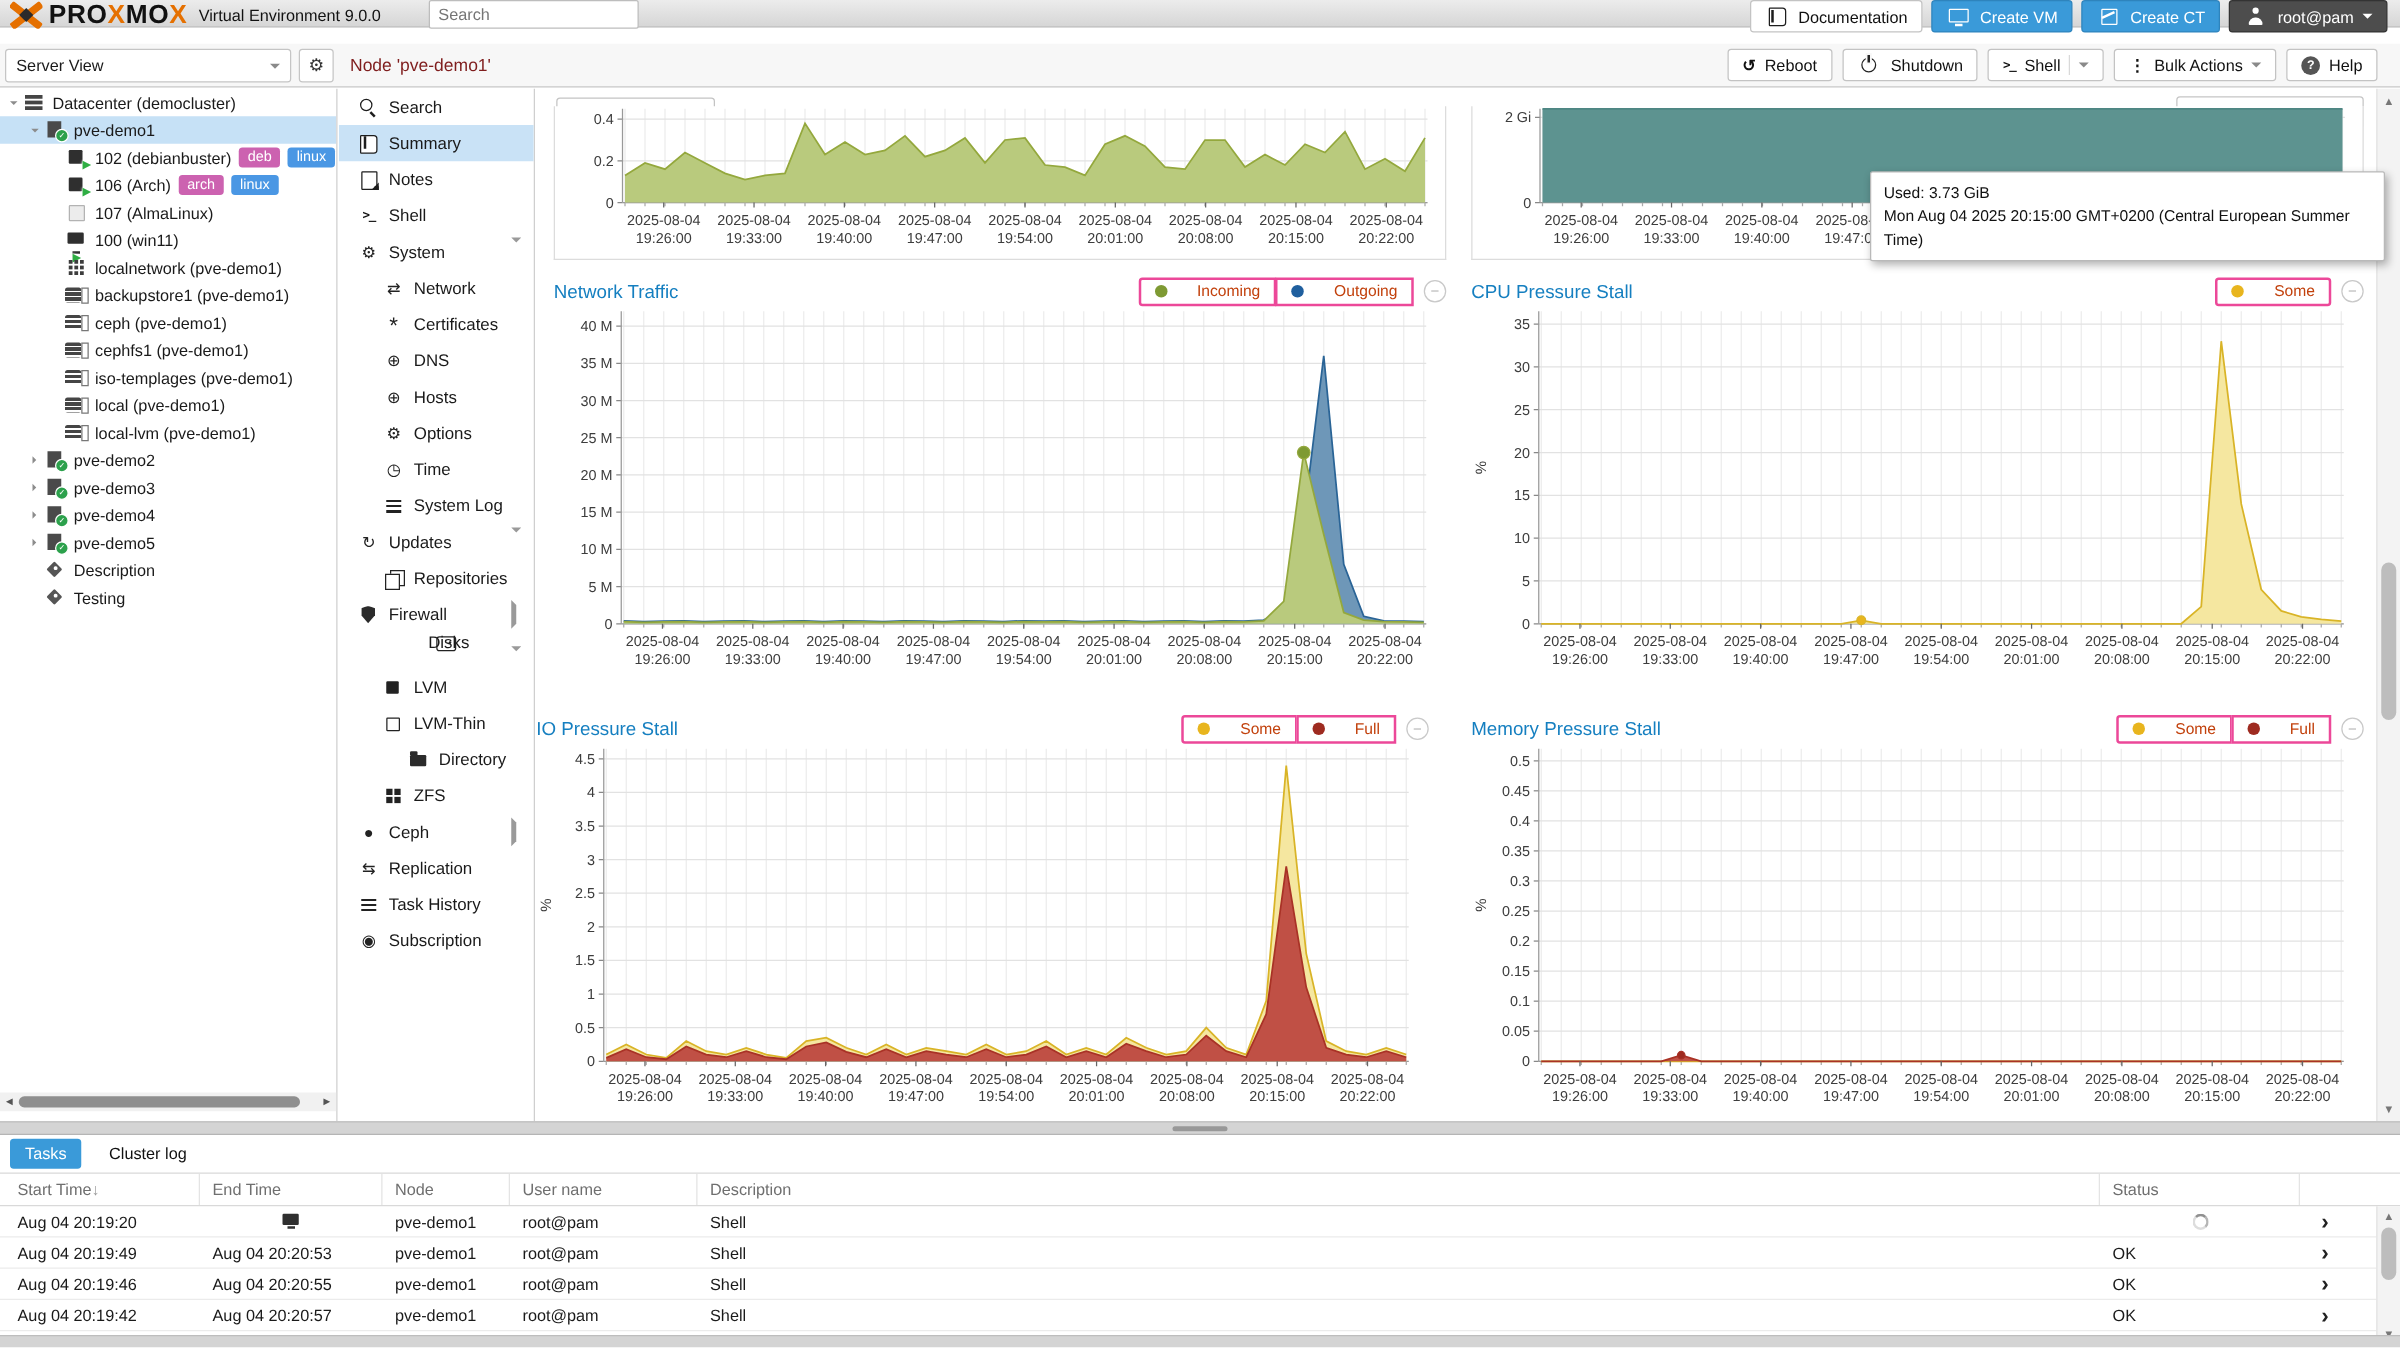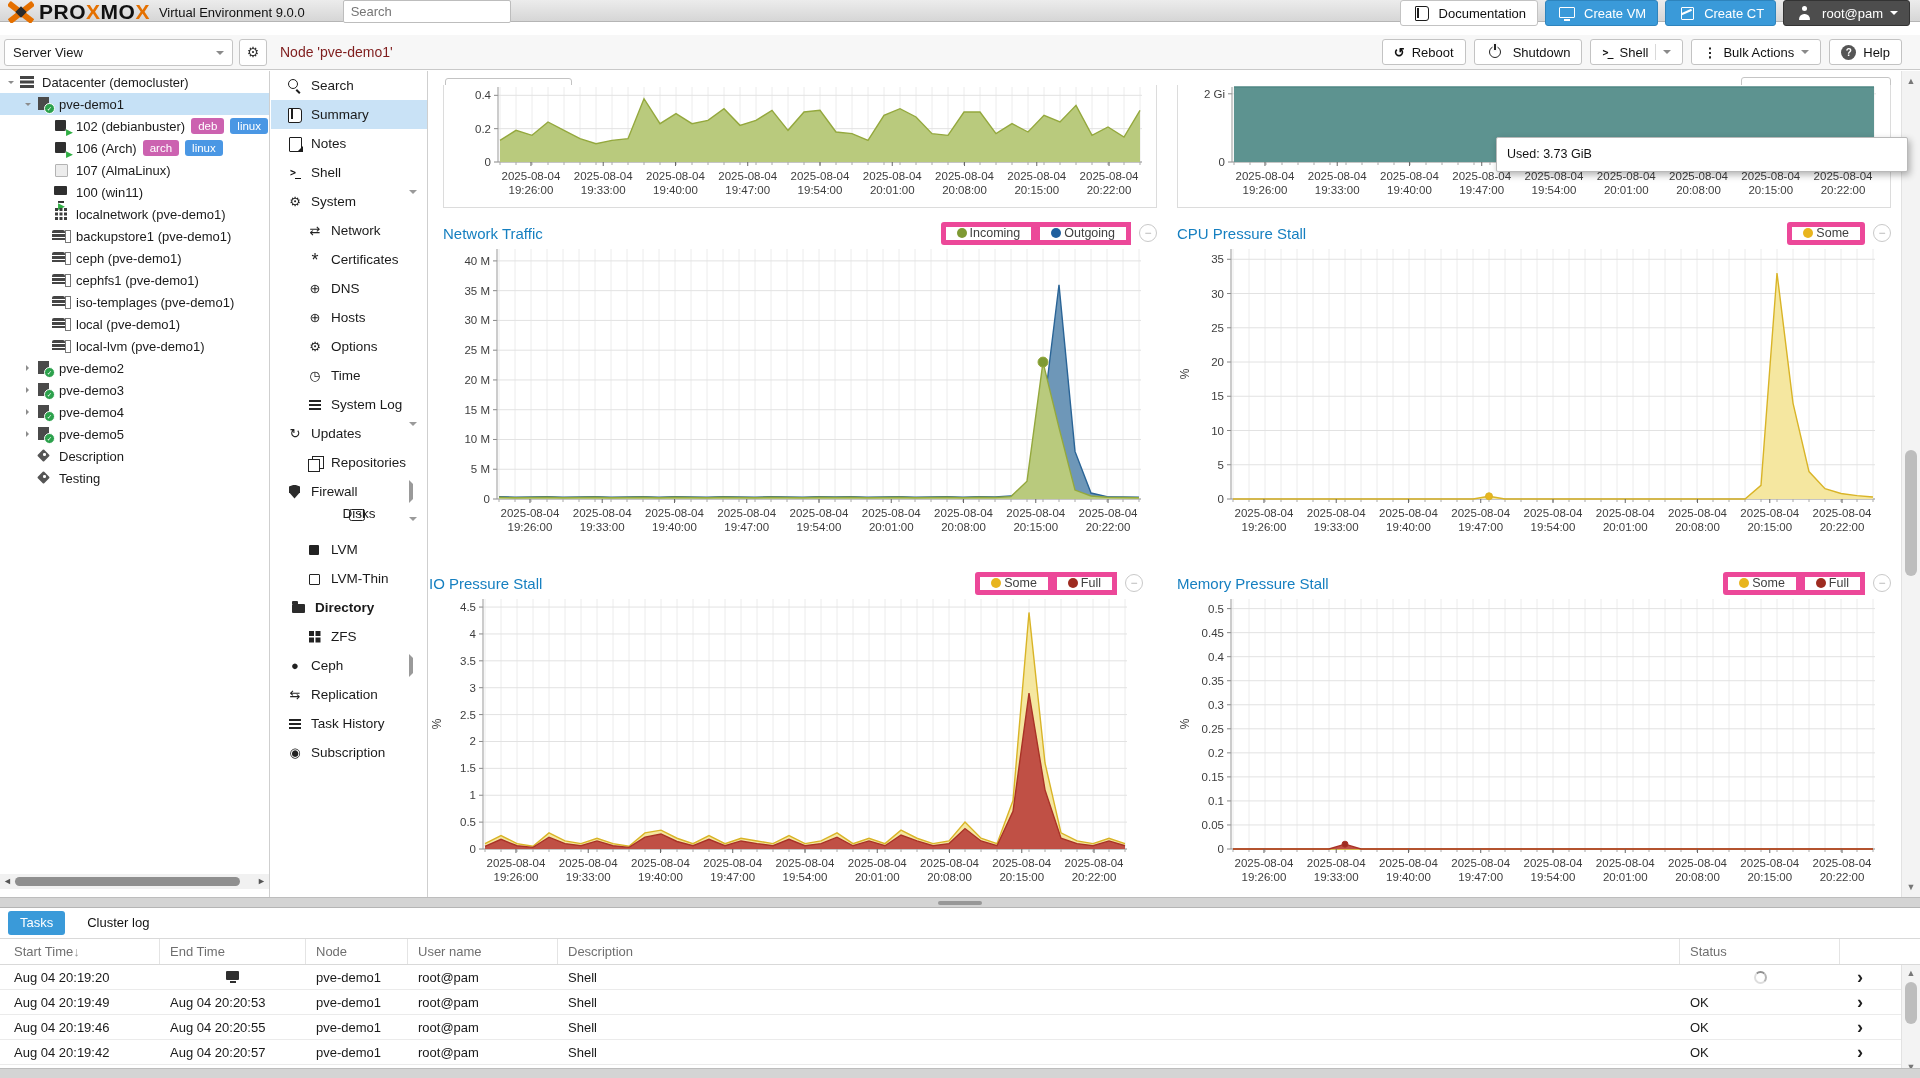--- a/index.html
+++ b/index.html
@@ -90,21 +90,21 @@
   .i-user::before{content:"";position:absolute;left:7px;top:1px;width:5px;height:5px;background:#fff;border-radius:50%}
   .i-user::after{content:"";position:absolute;left:4px;bottom:1px;width:11px;height:6px;background:#fff;border-radius:6px 6px 1px 1px}
   
   #pkg-btn{position:absolute;left:16px;top:7px}
   #tf-select{position:absolute;right:10px;top:6px;width:150px;height:26px;background:#fff;border:1px solid #c5c5c5;border-radius:3px;display:flex;align-items:center;padding:0 9px;font-size:13px}
   .chart-card{position:absolute;width:714px;background:#fff}
   .chart-card.cut{border:1px solid #dcdcdc;border-top:none;padding-bottom:6px}
   .ct-row{height:28px;display:flex;align-items:center}
   .ct-title{font-size:15px;color:#157fc0}
   .legend{margin-left:auto;display:flex;align-items:center}
-  .pill{display:inline-flex;align-items:center;gap:3px;height:23px;padding:0 11px;border:5px solid #ec4899;background:#fff;font-size:12.5px;color:#404040}
+  .pill{display:inline-flex;align-items:center;gap:24px;height:23px;padding:0 11px;border:2px solid #ec4899;background:#fff;font-size:12.5px;color:#c2410c}
   .pill:first-child{border-radius:3px 0 0 3px}
   .pill:last-child{border-radius:0 3px 3px 0}
   .pill+.pill{margin-left:-1px}
   .pill.single{border-radius:3px}
   .ldot{width:10px;height:10px;border-radius:50%}
   .undo-btn{width:18px;height:18px;border:1px solid #c9c9c9;border-radius:50%;color:#b5b5b5;font-size:12px;line-height:16px;text-align:center;margin-left:8px;background:#fff}
   #tooltip{position:absolute;left:1496px;top:137px;width:412px;background:#fff;border:1px solid #b9b9b9;border-radius:2px;box-shadow:2px 3px 7px rgba(0,0,0,.3);padding:7px 10px;font-size:12.5px;line-height:1.5;color:#111;z-index:20}
   
   .sb-v{position:absolute;width:19px;background:#f3f3f3;border-left:1px solid #e2e2e2}
   .sb-a{position:absolute;left:0;width:100%;height:16px;color:#777;font-size:9px;text-align:center;line-height:16px}
@@ -396,21 +396,21 @@
         <span class="mcaret"><span class="mc-d"></span></span>
       </div>
       <div class="mrow" style="padding-left: 34px;">
         <span class="ic i-sq"></span>
         <span style="margin-left: 6px;">LVM</span>
       </div>
       <div class="mrow" style="padding-left: 34px;">
         <span class="ic i-sqo"></span>
         <span style="margin-left: 6px;">LVM-Thin</span>
       </div>
-      <div class="mrow" style="padding-left: 18px; font-weight: bold;">
+      <div class="mrow" style="padding-left: 54px;">
         <span class="ic i-folder"></span>
         <span style="margin-left: 6px;">Directory</span>
       </div>
       <div class="mrow" style="padding-left: 34px;">
         <span class="ic i-zfs"></span>
         <span style="margin-left: 6px;">ZFS</span>
       </div>
       <div class="mrow" style="padding-left: 14px;">
         <span class="ic i-glyph">●</span>
         <span style="margin-left: 6px;">Ceph</span>
@@ -1327,20 +1327,21 @@
         <text x="592.7741935483871" y="284" text-anchor="middle" font-size="11.5" fill="#3d3d3d">20:15:00</text>
         <line x1="665.0322580645161" y1="252" x2="665.0322580645161" y2="256" stroke="#666" stroke-width="1"></line>
         <text x="665.0322580645161" y="270" text-anchor="middle" font-size="11.5" fill="#3d3d3d">2025-08-04</text>
         <text x="665.0322580645161" y="284" text-anchor="middle" font-size="11.5" fill="#3d3d3d">20:22:00</text>
       </svg>
   </div>
 </div>
 
 <div id="tooltip">
   <div>Used: 3.73 GiB</div>
+  <div>Mon Aug 04 2025 20:15:00 GMT+0200 (Central European Summer Time)</div>
 </div>
 
 <div class="sb-v" id="main-vscroll">
   <span class="sb-a" style="top:2px">▲</span>
   <span class="sb-th" style="top:379px;height:126px"></span>
   <span class="sb-a" style="bottom:2px">▼</span>
 </div>
 
 <div id="splitter">
     <span class="hd"></span>

